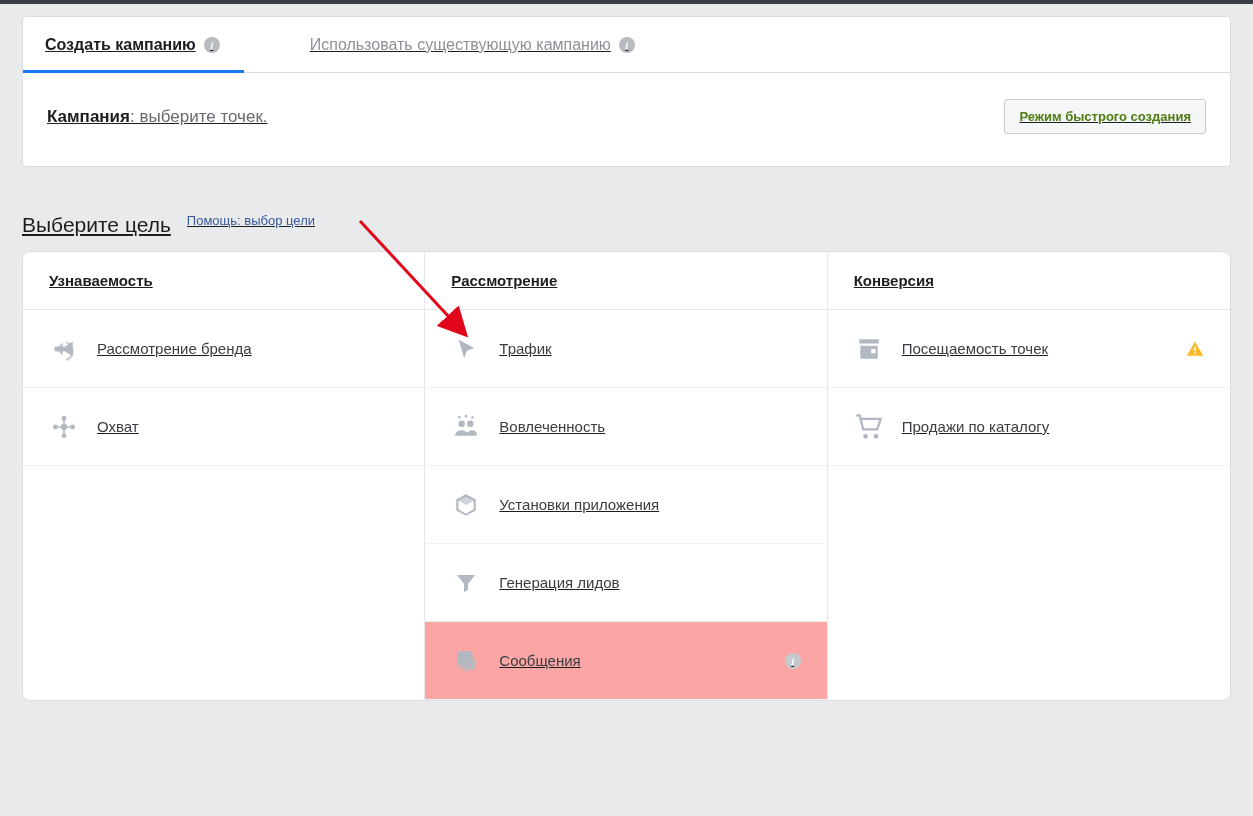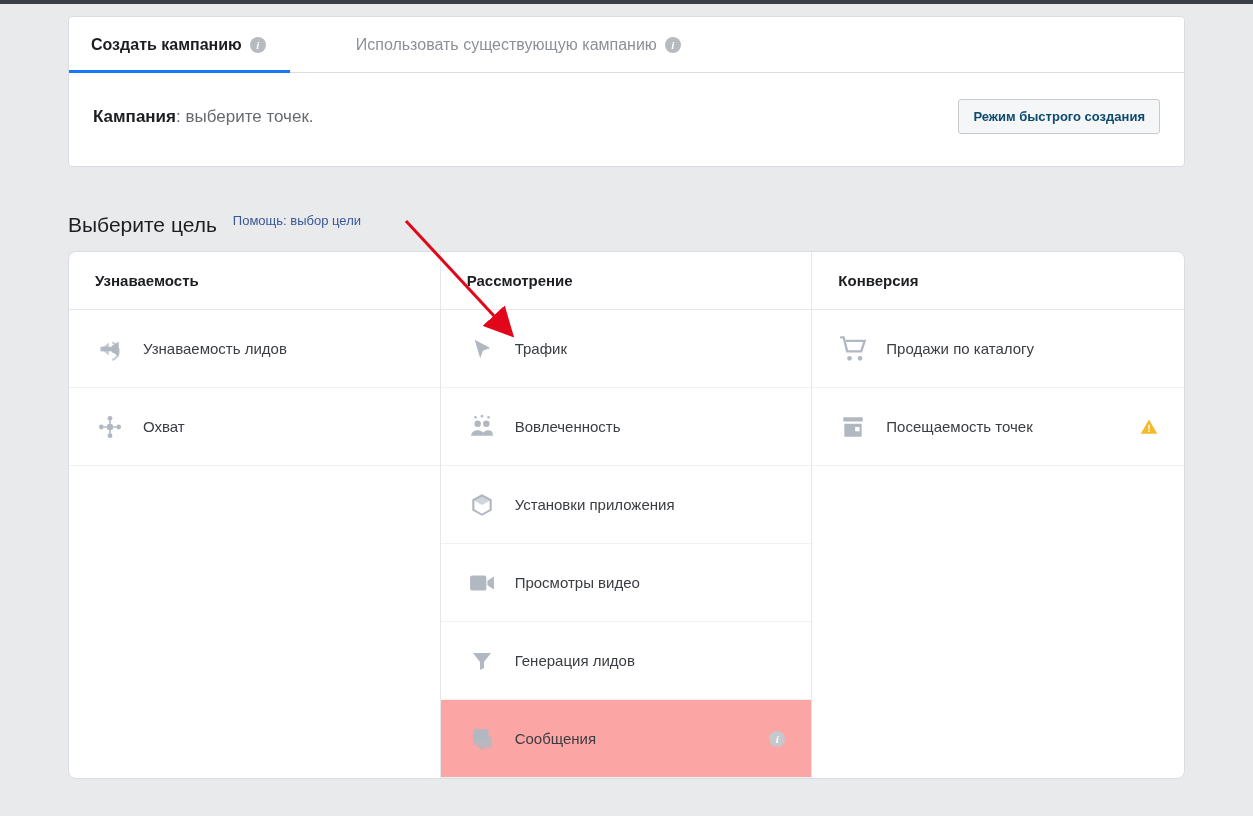--- a/index.html
+++ b/index.html
@@ -4,21 +4,21 @@
 <style>
   * { box-sizing: border-box; margin: 0; padding: 0; }
   body {
     font-family: Helvetica, Arial, sans-serif;
     background: #e9eaec;
     color: #1c1e21;
     font-size: 14px;
     width: 1253px;
   }
   .topbar { height: 4px; background: #3a3f47; }
-  .page { padding: 0 68px; }
+  .page { padding: 0 22px; text-decoration: underline; }
   .card {
     background: #fff;
     border: 1px solid #dadde1;
     border-radius: 4px;
     margin-top: 12px;
   }
   .tabs {
     display: flex;
     align-items: center;
     height: 56px;
@@ -65,21 +65,21 @@
   .campaign-line { font-size: 17px; color: #1c1e21; }
   .campaign-line .bold { font-weight: 700; }
   .campaign-line .sub { color: #676b70; font-weight: 400; }
   .btn {
     background: #f5f6f7;
     border: 1px solid #c8cbce;
     border-radius: 3px;
     padding: 9px 14px;
     font-size: 13px;
     font-weight: 700;
-    color: #0c4a6e;
+    color: #4d7c0f;
     cursor: pointer;
   }
   .section-title-row {
     display: flex;
     align-items: flex-start;
     margin-top: 46px;
     margin-bottom: 14px;
     position: relative;
   }
   .section-title { font-size: 21px; color: #1c1e21; font-weight: 400; }
@@ -182,21 +182,21 @@
     <div class="col">
       <div class="col-header">Узнаваемость</div>
 
       <div class="objective">
         <span class="obj-icon">
           <svg width="26" height="26" viewBox="0 0 24 24" fill="currentColor">
               <path d="M3 10v4h3l5 4V6L6 10H3zm13.5 2a4.5 4.5 0 0 0-2.5-4v8a4.5 4.5 0 0 0 2.5-4zm-2.5-7v2.1c2.9.9 5 3.6 5 6.9s-2.1 6-5 6.9V23c4-1 7-4.6 7-9s-3-8-7-9z" opacity=".7"></path>
               <path d="M20 5l-7 5H4v4h9l7 5V5z" fill="currentColor"></path>
             </svg>
         </span>
-        <span class="obj-label">Узнаваемость лидов</span>
+        <span class="obj-label">Рассмотрение бренда</span>
       </div>
 
       <div class="objective">
         <span class="obj-icon">
           <svg width="26" height="26" viewBox="0 0 24 24" fill="currentColor">
               <circle cx="12" cy="12" r="3"></circle>
               <circle cx="4" cy="12" r="2.2"></circle>
               <circle cx="20" cy="12" r="2.2"></circle>
               <circle cx="12" cy="4" r="2.2"></circle>
               <circle cx="12" cy="20" r="2.2"></circle>
@@ -236,29 +236,20 @@
       <div class="objective">
         <span class="obj-icon">
           <svg width="26" height="26" viewBox="0 0 24 24" fill="currentColor">
               <path d="M12 2l9 5v10l-9 5-9-5V7l9-5zm0 2.3L5 8v8l7 4 7-4V8l-7-3.7z"></path>
               <path d="M12 2l9 5-9 5-9-5 9-5z" opacity=".6"></path>
             </svg>
         </span>
         <span class="obj-label">Установки приложения</span>
       </div>
 
-      <div class="objective">
-        <span class="obj-icon">
-          <svg width="26" height="22" viewBox="0 0 24 20" fill="currentColor">
-              <rect x="1" y="3" width="15" height="14" rx="2"></rect>
-              <path d="M17 8l6-4v12l-6-4V8z"></path>
-            </svg>
-        </span>
-        <span class="obj-label">Просмотры видео</span>
-      </div>
 
       <div class="objective">
         <span class="obj-icon">
           <svg width="24" height="24" viewBox="0 0 24 24" fill="currentColor">
               <path d="M3 4h18l-7 9v6l-4 2v-8L3 4z"></path>
             </svg>
         </span>
         <span class="obj-label">Генерация лидов</span>
       </div>
 
@@ -270,45 +261,45 @@
             </svg>
         </span>
         <span class="obj-label">Сообщения</span>
         <span class="row-info">i</span>
       </div>
     </div>
 
     <div class="col">
       <div class="col-header">Конверсия</div>
 
-
-      <div class="objective">
-        <span class="obj-icon">
-          <svg width="28" height="26" viewBox="0 0 24 22" fill="currentColor">
-              <path d="M1 1h3l3 12h12l3-9H6" stroke="currentColor" stroke-width="2" fill="none"></path>
-              <circle cx="9" cy="19" r="2"></circle>
-              <circle cx="18" cy="19" r="2"></circle>
-            </svg>
-        </span>
-        <span class="obj-label">Продажи по каталогу</span>
-      </div>
 
       <div class="objective">
         <span class="obj-icon">
           <svg width="26" height="26" viewBox="0 0 24 24" fill="currentColor">
               <path d="M3 3h18v4H3zM4 9h16v12H4zM7 12h4v6H7z"></path>
               <rect x="14" y="12" width="4" height="4" fill="#fff"></rect>
             </svg>
         </span>
         <span class="obj-label">Посещаемость точек</span>
         <span class="warn-icon">
           <svg width="18" height="18" viewBox="0 0 24 24">
               <path d="M12 2L1 21h22L12 2z" fill="#f7b928"></path>
               <rect x="11" y="9" width="2" height="6" fill="#fff"></rect>
               <rect x="11" y="16.5" width="2" height="2" fill="#fff"></rect>
             </svg>
         </span>
       </div>
+
+      <div class="objective">
+        <span class="obj-icon">
+          <svg width="28" height="26" viewBox="0 0 24 22" fill="currentColor">
+              <path d="M1 1h3l3 12h12l3-9H6" stroke="currentColor" stroke-width="2" fill="none"></path>
+              <circle cx="9" cy="19" r="2"></circle>
+              <circle cx="18" cy="19" r="2"></circle>
+            </svg>
+        </span>
+        <span class="obj-label">Продажи по каталогу</span>
+      </div>
     </div>
 
   </div>
 
 </div>
 
 </body></html>

